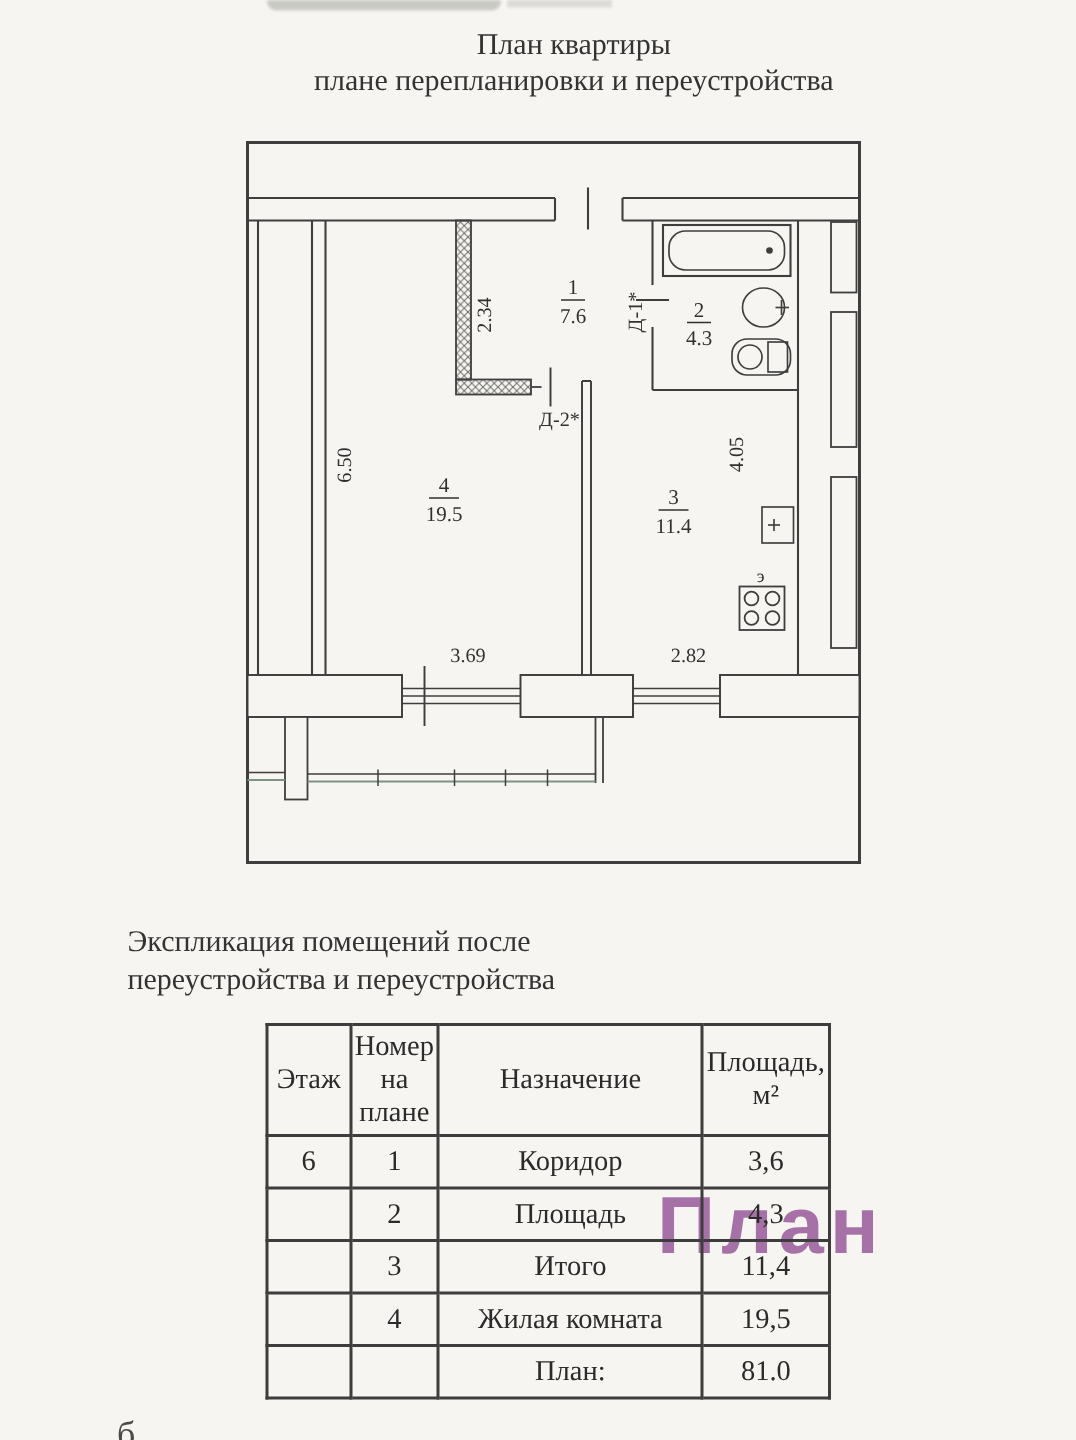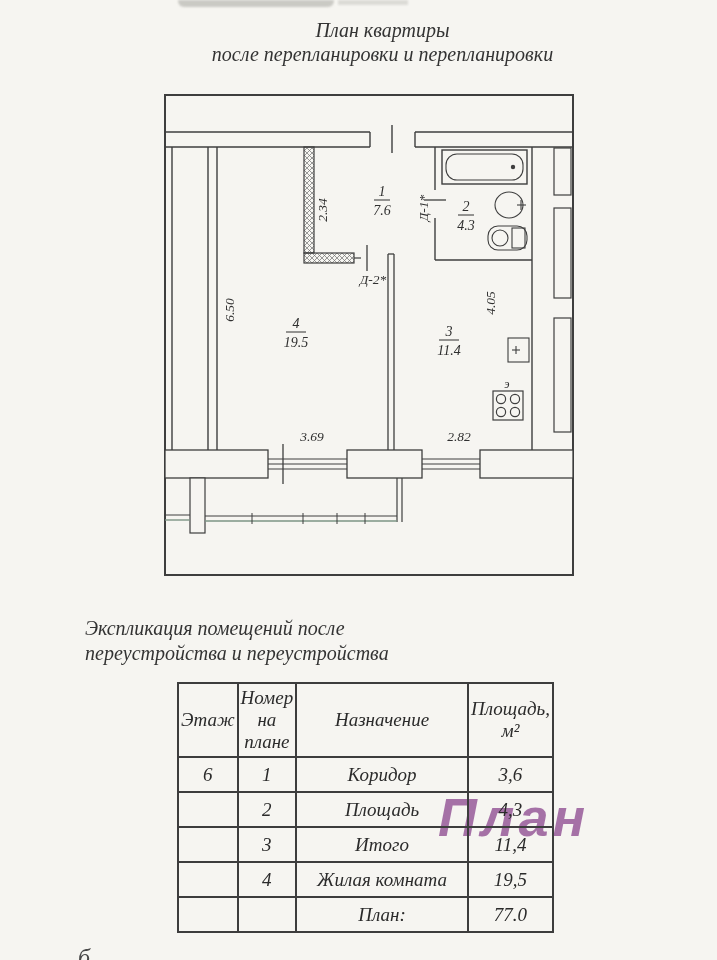--- a/index.html
+++ b/index.html
@@ -2,21 +2,21 @@
 <html><head>
 <meta charset="utf-8">
 <style>
   html,body{margin:0;padding:0;}
   body{
     width:717px;height:960px;overflow:hidden;position:relative;
     background:#f6f5f1;
     font-family:"Liberation Serif", serif;
     color:#2e2e2e;
   }
-  .page{position:absolute;inset:0;font-style:italic;}
+  .page{position:absolute;inset:0;}
   
   .smudge-top{position:absolute;left:178px;top:0;width:156px;height:7px;
     background:#a7a7a1;opacity:.55;border-radius:0 0 6px 6px;filter:blur(1px);}
   .smudge-top2{position:absolute;left:338px;top:0;width:70px;height:5px;
     background:#b5b5af;opacity:.4;filter:blur(1px);}
   .corner-artifact{position:absolute;left:78px;top:944px;font-size:24px;color:#4a4a4a;}
   
   .title{position:absolute;left:100px;top:18px;width:565px;text-align:center;
     font-size:20px;line-height:24px;color:#333;}
   .subtitle{position:absolute;left:85px;top:616px;width:560px;text-align:left;
@@ -42,21 +42,21 @@
 </head>
 <body>
 
 <div class="page">
 
   <div class="smudge-top"></div>
   <div class="smudge-top2"></div>
 
   <div class="title">
     <div>План квартиры</div>
-    <div>после перепланировки и перепланировки</div>
+    <div>плане перепланировки и переустройства</div>
   </div>
 
   <svg class="plan" width="414" height="492" viewBox="0 0 414 492">
     <defs>
       <pattern id="hatch" width="5" height="5" patternUnits="userSpaceOnUse">
         <path d="M0 5 L5 0 M0 0 L5 5" stroke="#707070" stroke-width="0.7" fill="none"></path>
       </pattern>
     </defs>
 
     <rect x="3" y="7" width="408" height="480" fill="none" stroke="#3e3e3e" stroke-width="2"></rect>
@@ -241,19 +241,19 @@
     <tr>
       <td></td>
       <td>4</td>
       <td class="purpose">Жилая комната</td>
       <td>19,5</td>
     </tr>
     <tr>
       <td></td>
       <td></td>
       <td class="purpose">План:</td>
-      <td>77.0</td>
+      <td>81.0</td>
     </tr>
   </tbody>
     </table>
 
   <div class="corner-artifact">б</div>
 </div>
 
 </body></html>

